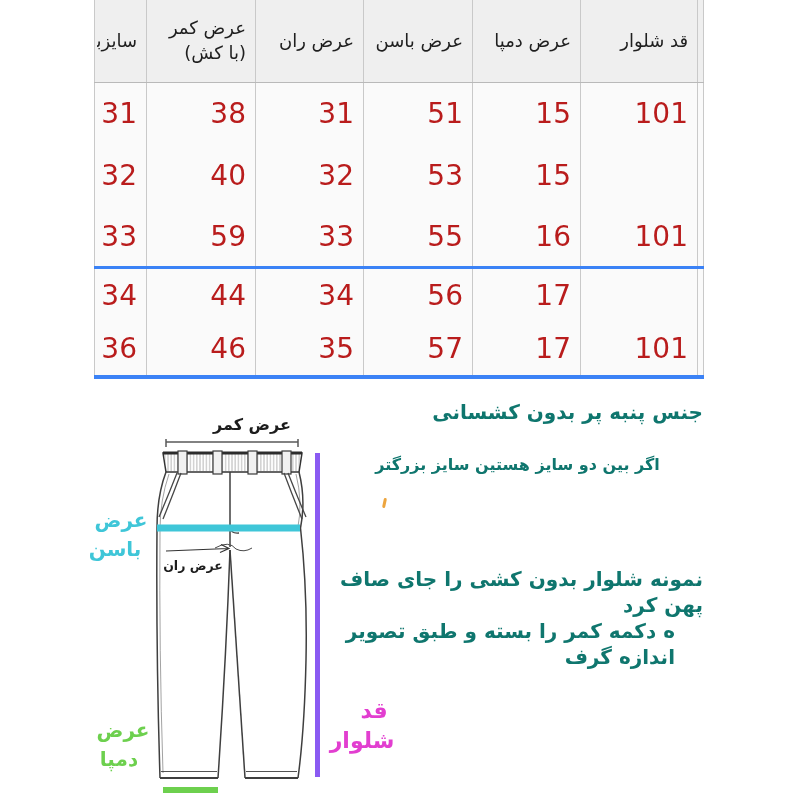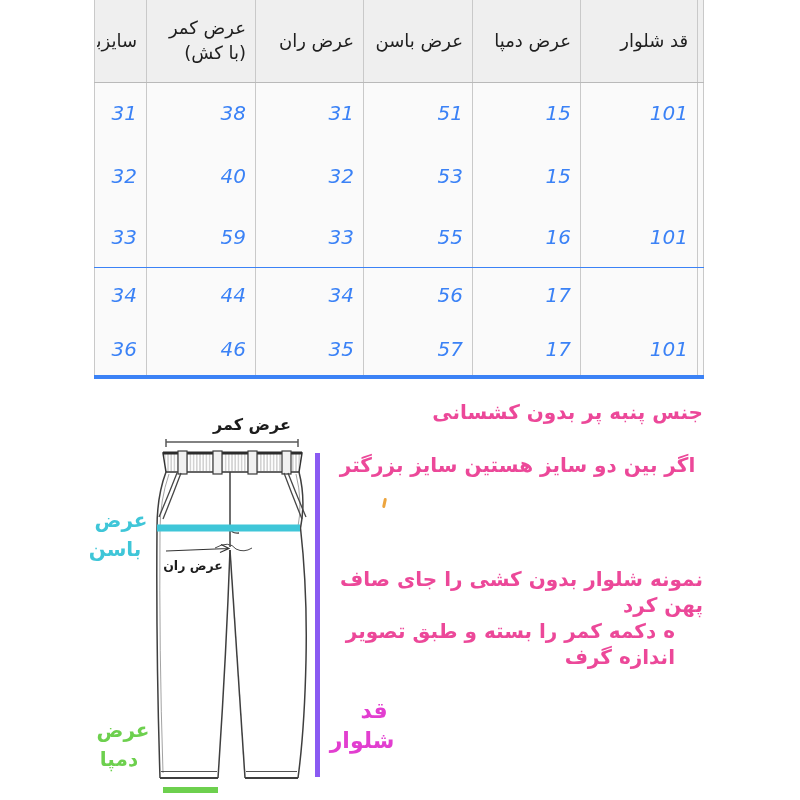--- a/index.html
+++ b/index.html
@@ -8,32 +8,32 @@
 
   
   #size-table{position:absolute;left:94px;top:0;width:609px;border-collapse:collapse;
               direction:rtl;table-layout:fixed;}
   #size-table th,#size-table td{
       border-left:1px solid #c9c9c9;border-right:1px solid #c9c9c9;
       padding:0 9px 0 2px;text-align:right;vertical-align:middle;
       overflow:hidden;background:#fafafa;}
   #size-table thead th{background:#efefef;border-bottom:1px solid #b9b9b9;
       font-weight:400;font-size:18px;line-height:1.35;color:#1f1f1f;}
-  #size-table td{font-size:20px;color:#3b82f6;font-style:italic;}
-  #size-table tr.group-end td{border-bottom:1px solid #3b82f6;}
+  #size-table td{font-size:28px;color:#b91c1c;}
+  #size-table tr.group-end td{border-bottom:3px solid #3b82f6;}
   #size-table tr.last-row td{border-bottom:4px solid #3b82f6;}
   th.size-col span{display:block;white-space:nowrap;overflow:hidden;}
   .hdr-line{display:block;}
 
   
-  .fa-text{direction:rtl;font-weight:bold;color:#ec4899;}
+  .fa-text{direction:rtl;font-weight:bold;color:#0f766e;}
   #fabric-note{position:absolute;left:330px;top:400px;width:373px;
       font-size:20px;text-align:right;}
   #size-advice{position:absolute;left:330px;top:450px;width:375px;
-      font-size:20px;line-height:30px;text-align:center;}
+      font-size:16px;line-height:30px;text-align:center;}
   #measure-note{position:absolute;left:330px;top:566px;width:373px;
       font-size:20px;line-height:26px;text-align:right;}
   #measure-note .instr-line:last-child{padding-left:0;padding-right:28px;}
   #stray-mark{position:absolute;left:383px;top:498px;width:3px;height:10px;
       border-radius:2px;transform:rotate(12deg);}
 
   
   #diagram-svg{position:absolute;left:80px;top:400px;}
   .dia-label{font-family:"DejaVu Sans",sans-serif;font-weight:bold;}
 </style>

